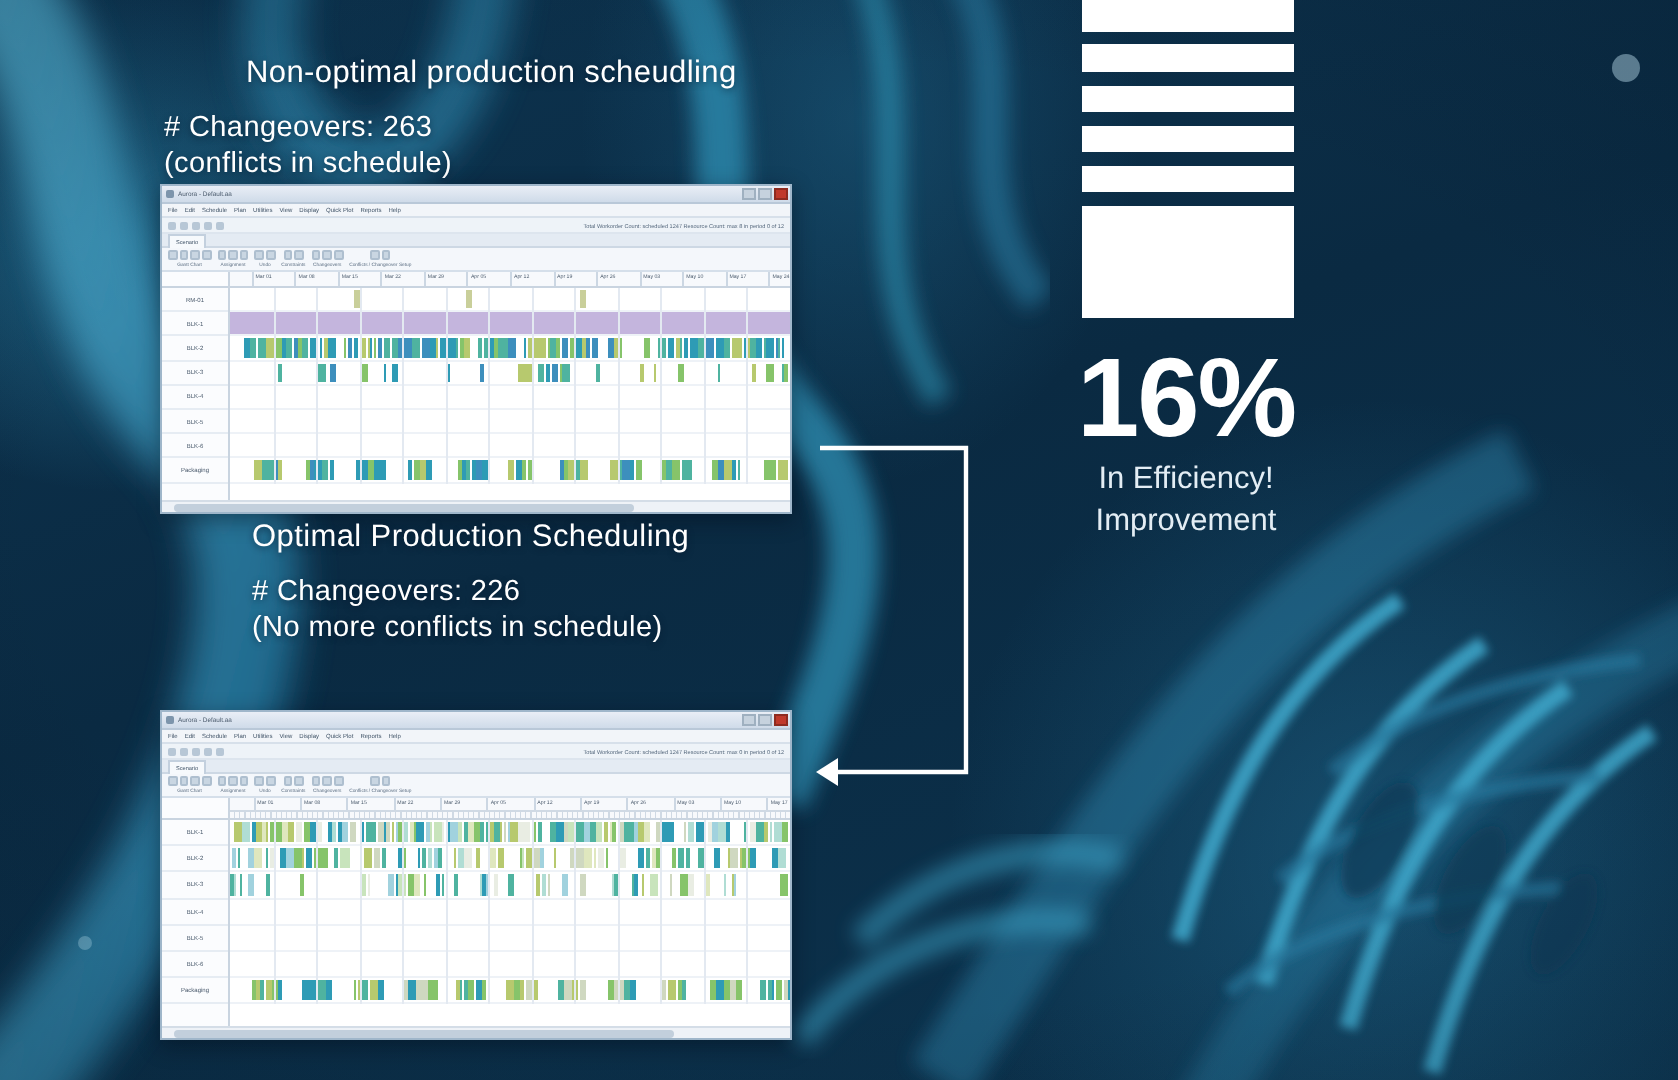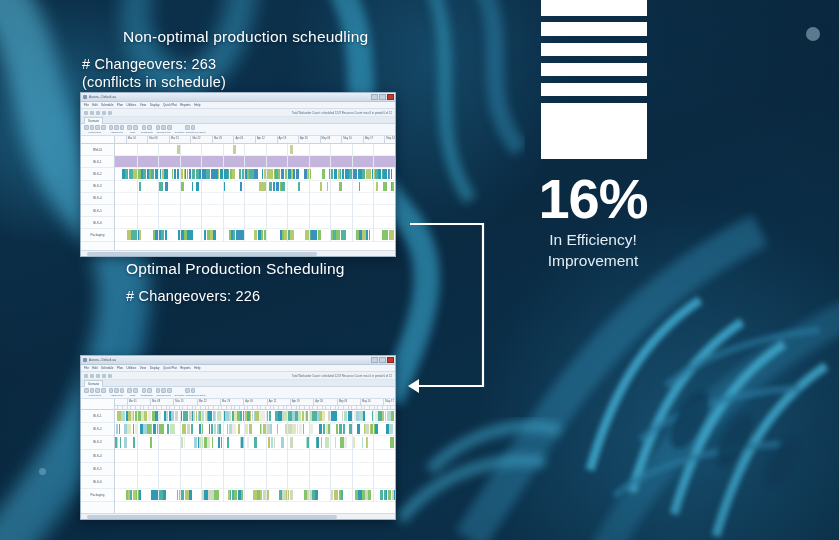--- a/index.html
+++ b/index.html
@@ -502,20 +502,21 @@
     <div class="scrollb">
       <i style="left:6px; width:230px;"></i>
     </div>
   </div>
 
   <div class="cap" id="cap-bot">
     <div class="h">
       <div>Optimal Production Scheduling</div>
     </div>
     <div class="sub"># Changeovers: 226</div>
+    <div class="sub">(No more conflicts in schedule)</div>
   </div>
 
   <div class="winshot" id="win-bot" style="display:flex;flex-direction:column;">
     <div class="w-title">
       <span class="tdot"></span>
       <span class="ttxt">Aurora - Default.aa</span>
       <span class="wbtns">
         <span class="wb"></span>
         <span class="wb"></span>
         <span class="wb close"></span>

